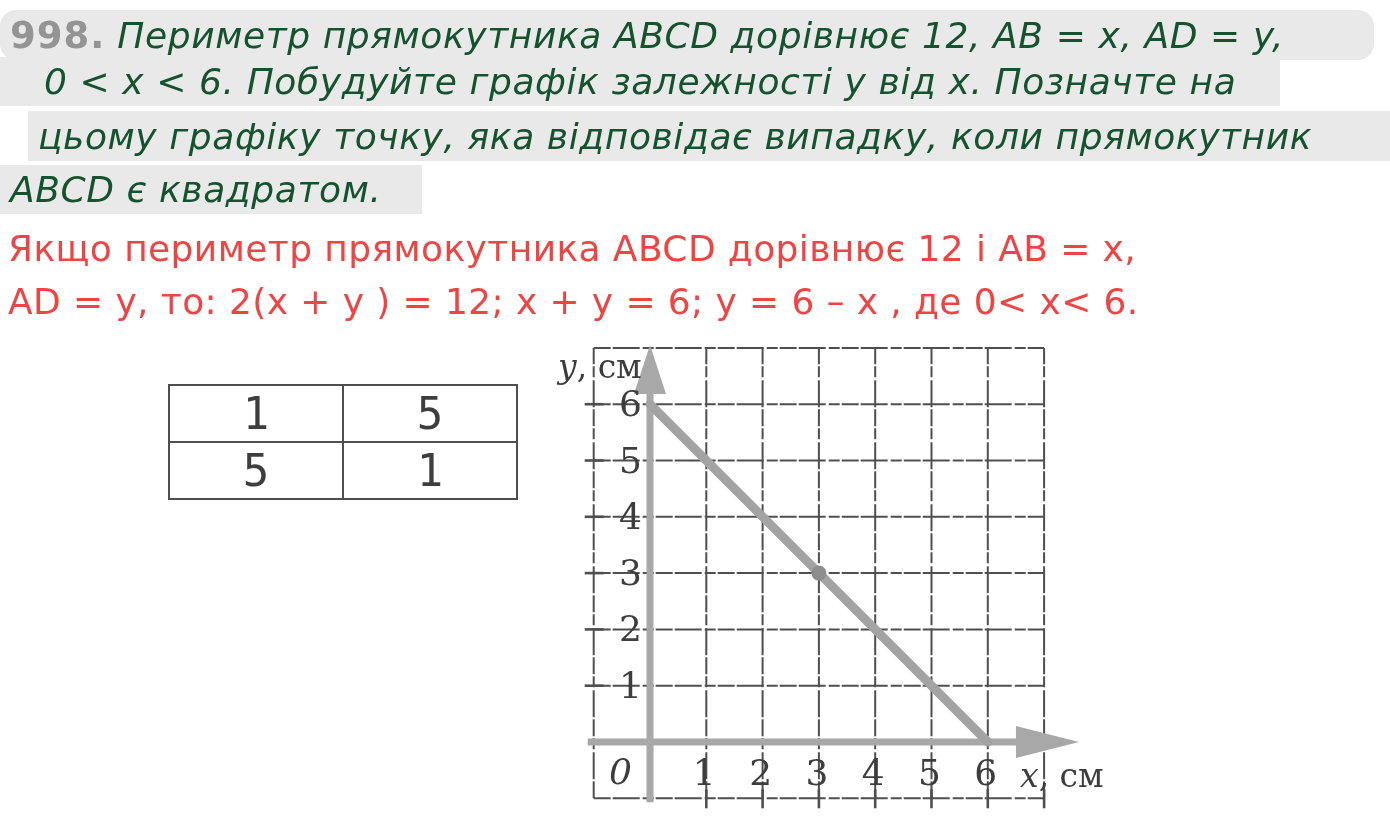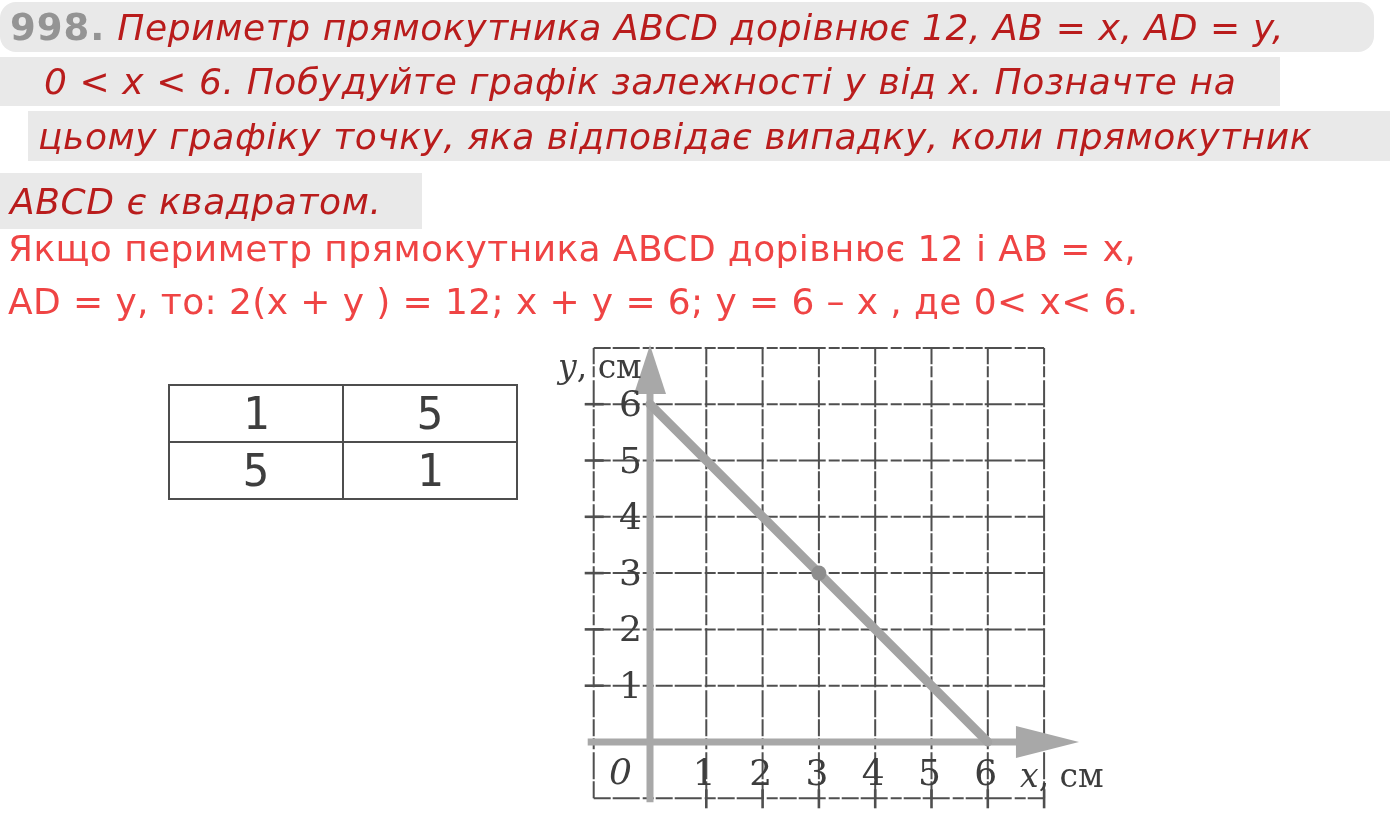--- a/index.html
+++ b/index.html
@@ -1,46 +1,46 @@
 <!DOCTYPE html>
 <html><head>
 <meta charset="utf-8">
 <style>
   html,body{margin:0;padding:0;background:#ffffff;}
   .page{position:relative;width:1390px;height:838px;background:#ffffff;overflow:hidden;
         font-family:"DejaVu Sans", sans-serif;}
   
   .hl{position:absolute;left:0;background:#e9e9e9;display:flex;align-items:center;
       padding-left:10px;box-sizing:border-box;white-space:nowrap;overflow:hidden;}
-  .ptext{font-style:italic;color:#b91c1c;font-size:36px;letter-spacing:.6px;}
+  .ptext{font-style:italic;color:#14532d;font-size:36px;letter-spacing:.6px;}
   .pnum{font-style:normal;font-weight:bold;color:#949494;font-size:37px;margin-right:12px;letter-spacing:1px;}
   
   .sol{position:absolute;left:8px;color:#ef4444;font-size:36px;letter-spacing:.4px;white-space:nowrap;}
   
   .vtable{position:absolute;left:168px;top:384px;border-collapse:collapse;}
   .vtable td{width:172px;height:55px;border:2px solid #4e4e4e;text-align:center;vertical-align:middle;
              font-family:"DejaVu Sans Mono", monospace;font-size:44px;color:#3e3e3e;padding:0;}
   .graph-svg{position:absolute;left:552px;top:332px;}
 </style>
 </head>
 <body>
 
 <div class="page">
 
-  <div class="hl" style="top:2px;height:50px;width:1374px;border-radius:16px;">
+  <div class="hl" style="top:10px;height:50px;width:1374px;border-radius:16px;">
     <span class="pnum">998.</span>
     <span class="ptext">Периметр прямокутника ABCD дорівнює 12, AB = x, AD = y,</span>
   </div>
   <div class="hl" style="top:57px;height:49px;width:1280px;padding-left:44px;">
     <span class="ptext">0 &lt; x &lt; 6. Побудуйте графік залежності y від x. Позначте на</span>
   </div>
   <div class="hl" style="top:111px;height:50px;width:1362px;margin-left:28px;">
     <span class="ptext">цьому графіку точку, яка відповідає випадку, коли прямокутник</span>
   </div>
-  <div class="hl" style="top:165px;height:56px;width:422px;margin-top:8px;">
+  <div class="hl" style="top:165px;height:49px;width:422px;">
     <span class="ptext">ABCD є квадратом.</span>
   </div>
 
   <div class="sol" style="top:228px;">Якщо периметр прямокутника ABCD дорівнює 12 і AB = x,</div>
   <div class="sol" style="top:281px;">AD = y, то: 2(x + y ) = 12; x + y = 6; y = 6 – x , де 0&lt; x&lt; 6.</div>
 
   <table class="vtable">
     <tbody>
         <tr>
       <td>1</td>

